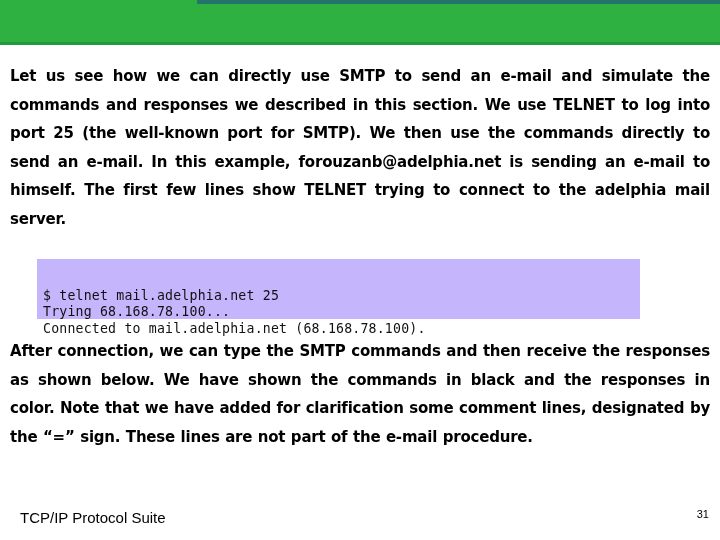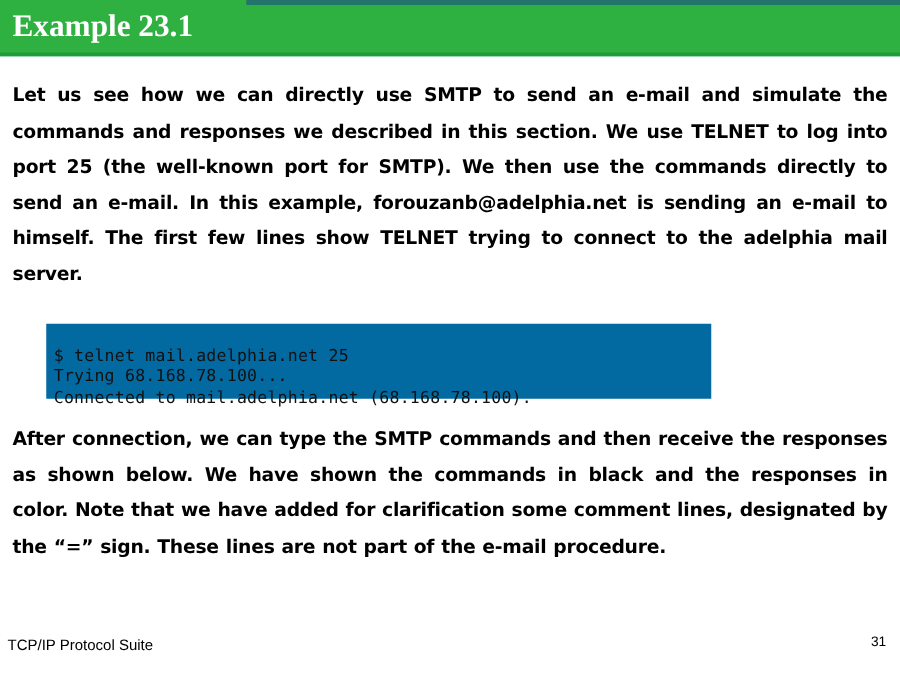--- a/index.html
+++ b/index.html
@@ -75,42 +75,42 @@
     word-spacing: 0.5px;
   }
   #para-1 { top: 62px; }
   #para-2 { top: 337px; }
 
   
   #code-block {
     position: absolute;
     left: 37px;
     top: 259px;
-    width: 532px;
+    width: 603px;
     height: 60px;
-    background: #0369a1;
+    background: #c4b5fd;
     box-sizing: border-box;
-    padding: 6px 0 0 6px;
+    padding: 16px 0 0 6px;
   }
   #code-text {
     font-family: "DejaVu Sans Mono", "Liberation Mono", monospace;
     font-size: 13.2px;
     line-height: 16.2px;
     color: #111111;
     white-space: pre;
     letter-spacing: 0.2px;
   }
 
   
   #footer-left {
     position: absolute;
-    left: 6px;
+    left: 20px;
     top: 509px;
     font-family: "Liberation Sans", sans-serif;
-    font-size: 12px;
+    font-size: 15px;
     font-weight: normal;
     color: #000000;
     white-space: nowrap;
   }
   #footer-page {
     position: absolute;
     right: 11px;
     top: 508px;
     font-family: "Liberation Sans", sans-serif;
     font-size: 11px;
@@ -121,21 +121,20 @@
 </head>
 <body>
 
 <div id="slide">
 
   <div id="header-bar">
     <div id="header-top-accent"></div>
     <div id="header-bottom-accent"></div>
   </div>
 
-  <div id="slide-title">Example 23.1</div>
 
   <div id="para-1" class="body-para">Let us see how we can directly use SMTP to send an e-mail and simulate the commands and responses we described in this section. We use TELNET to log into port 25 (the well-known port for SMTP). We then use the commands directly to send an e-mail. In this example, forouzanb@adelphia.net is sending an e-mail to himself. The first few lines show TELNET trying to connect to the adelphia mail server.</div>
 
   <div id="code-block">
     <pre id="code-text">$ telnet mail.adelphia.net 25
 Trying 68.168.78.100...
 Connected to mail.adelphia.net (68.168.78.100).</pre>
   </div>
 
   <div id="para-2" class="body-para">After connection, we can type the SMTP commands and then receive the responses as shown below. We have shown the commands in black and the responses in color. Note that we have added for clarification some comment lines, designated by the “=” sign. These lines are not part of the e-mail procedure.</div>

